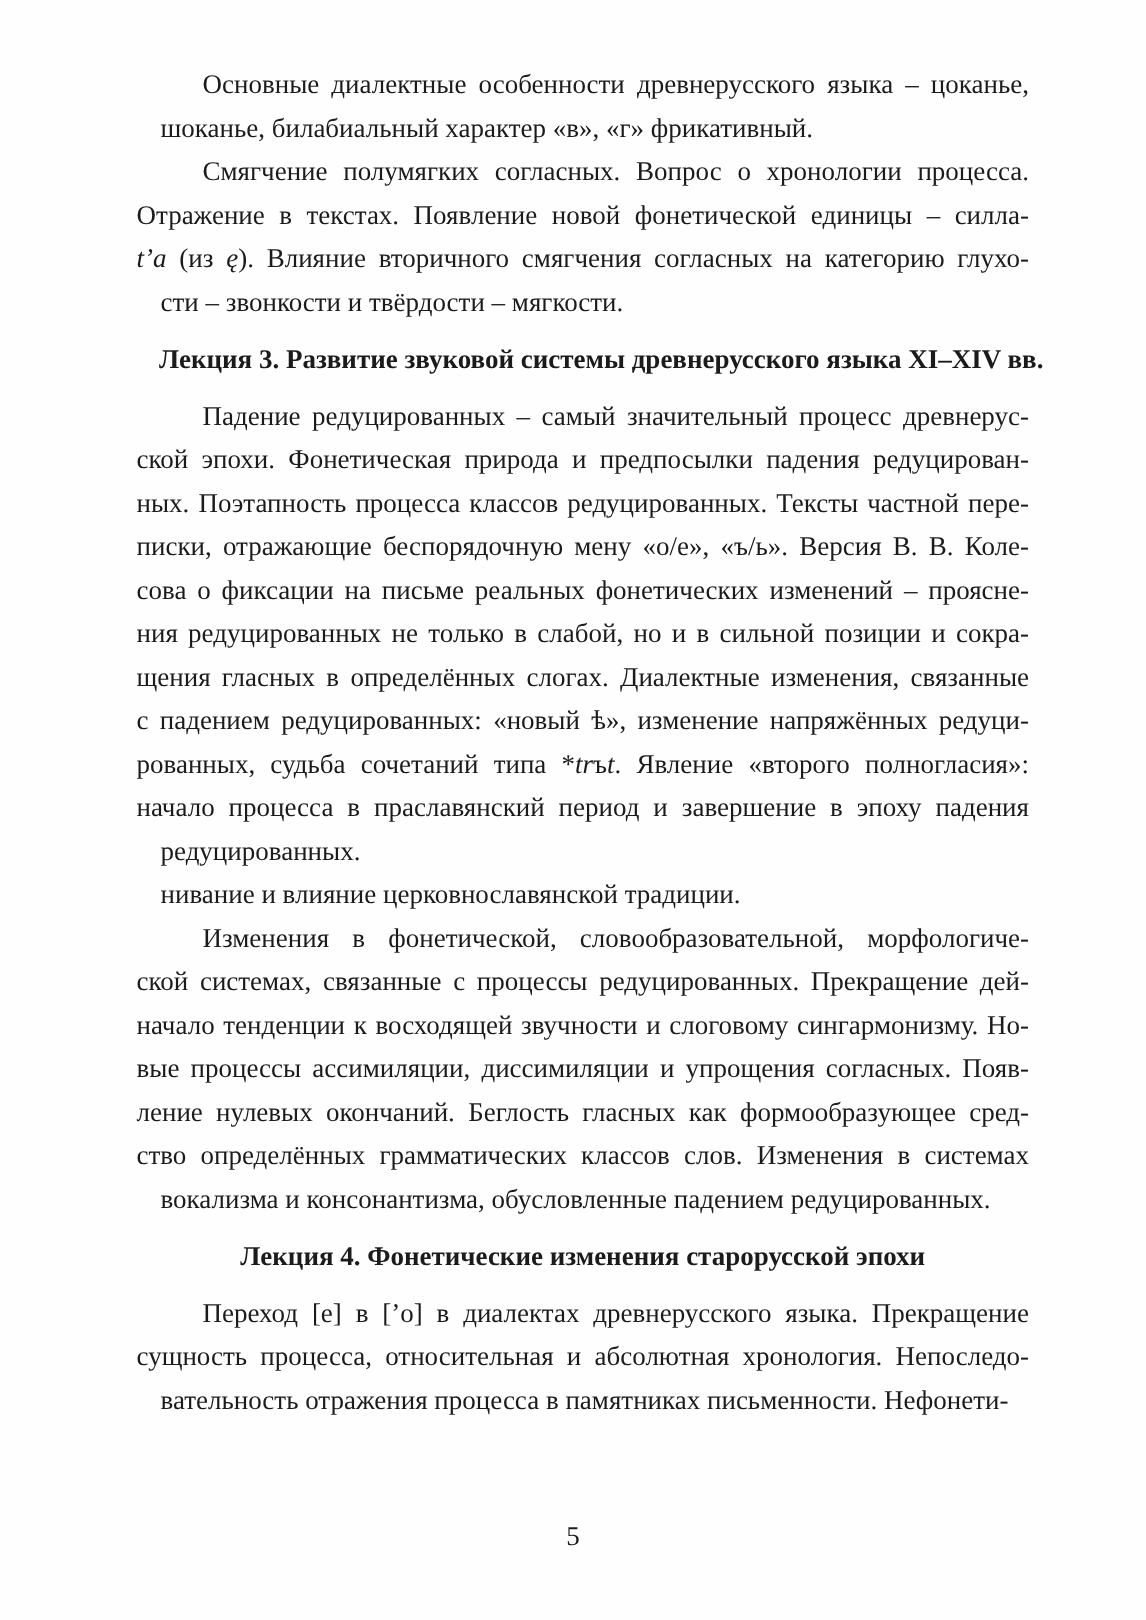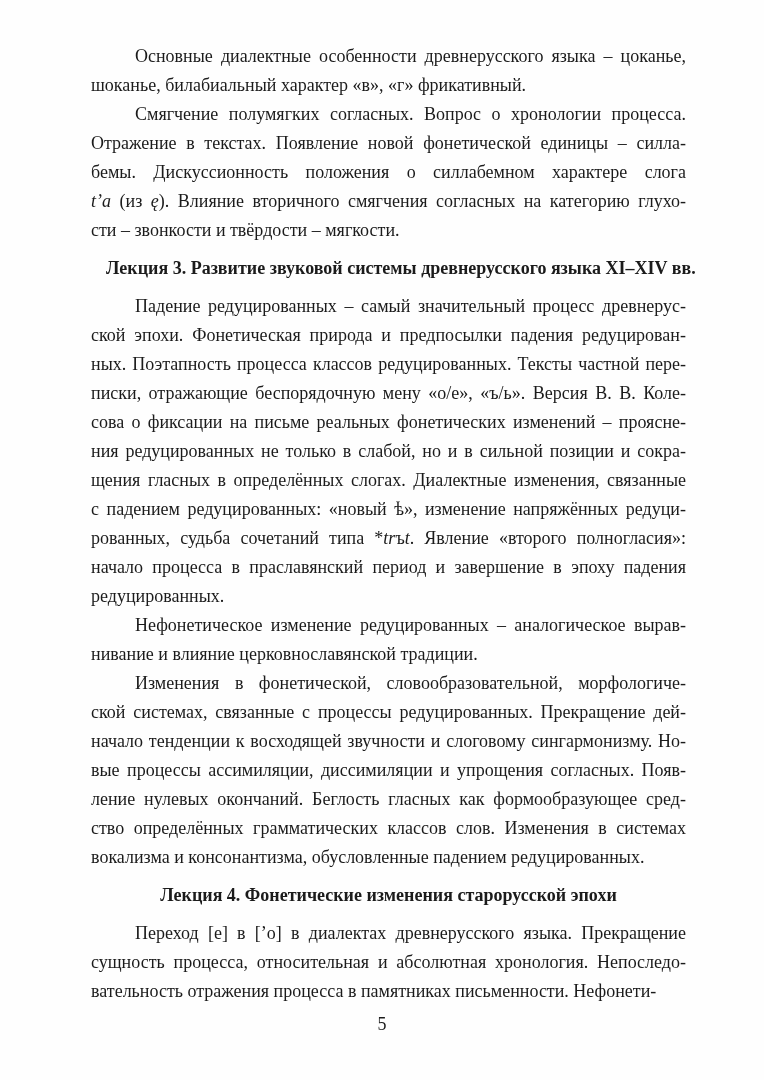--- a/index.html
+++ b/index.html
@@ -25,21 +25,21 @@
     line-height: 29px;
     margin: 0;
   }
   .line {
     text-align: justify;
     text-align-last: justify;
     height: 29px;
     overflow: visible;
   }
   .line.first { text-indent: 44px; }
-  .line.last  { text-align-last: left; }
+  .line.last  { text-align-last: left; margin-left: 16px; }
   .heading {
     font-size: 18px;
     line-height: 29px;
     font-weight: bold;
     text-align: center;
     margin: 9px 15px;
     white-space: nowrap;
   }
   .it { font-style: italic; }
   .pagenum {
@@ -57,40 +57,38 @@
 
 <div class="page">
   <div class="content" id="content">
       <div class="para">
         <div class="line first">Основные диалектные особенности древнерусского языка – цоканье,</div>
         <div class="line last">шоканье, билабиальный характер «в», «г» фрикативный.</div>
       </div>
       <div class="para">
         <div class="line first">Смягчение полумягких согласных. Вопрос о хронологии процесса.</div>
         <div class="line">Отражение в текстах. Появление новой фонетической единицы – силла-</div>
-        <div class="line">бемы. Дискуссионность положения о силлабемном характере слога</div>
         <div class="line"><span class="it">t’a</span><span> (из </span><span class="it">ę</span><span>). Влияние вторичного смягчения согласных на категорию глухо-</span></div>
         <div class="line last">сти – звонкости и твёрдости – мягкости.</div>
       </div>
       <div class="heading">Лекция 3. Развитие звуковой системы древнерусского языка XI–XIV вв.</div>
       <div class="para">
         <div class="line first">Падение редуцированных – самый значительный процесс древнерус-</div>
         <div class="line">ской эпохи. Фонетическая природа и предпосылки падения редуцирован-</div>
         <div class="line">ных. Поэтапность процесса классов редуцированных. Тексты частной пере-</div>
         <div class="line">писки, отражающие беспорядочную мену «о/е», «ъ/ь». Версия В. В. Коле-</div>
         <div class="line">сова о фиксации на письме реальных фонетических изменений – проясне-</div>
         <div class="line">ния редуцированных не только в слабой, но и в сильной позиции и сокра-</div>
         <div class="line">щения гласных в определённых слогах. Диалектные изменения, связанные</div>
         <div class="line">с падением редуцированных: «новый ѣ», изменение напряжённых редуци-</div>
         <div class="line"><span>рованных, судьба сочетаний типа *</span><span class="it">tr</span><span>ъ</span><span class="it">t</span><span>. Явление «второго полногласия»:</span></div>
         <div class="line">начало процесса в праславянский период и завершение в эпоху падения</div>
         <div class="line last">редуцированных.</div>
       </div>
       <div class="para">
-        <div class="line first">Нефонетическое изменение редуцированных – аналогическое вырав-</div>
         <div class="line last">нивание и влияние церковнославянской традиции.</div>
       </div>
       <div class="para">
         <div class="line first">Изменения в фонетической, словообразовательной, морфологиче-</div>
         <div class="line">ской системах, связанные с процессы редуцированных. Прекращение дей-</div>
         <div class="line">начало тенденции к восходящей звучности и слоговому сингармонизму. Но-</div>
         <div class="line">вые процессы ассимиляции, диссимиляции и упрощения согласных. Появ-</div>
         <div class="line">ление нулевых окончаний. Беглость гласных как формообразующее сред-</div>
         <div class="line">ство определённых грамматических классов слов. Изменения в системах</div>
         <div class="line last">вокализма и консонантизма, обусловленные падением редуцированных.</div>

